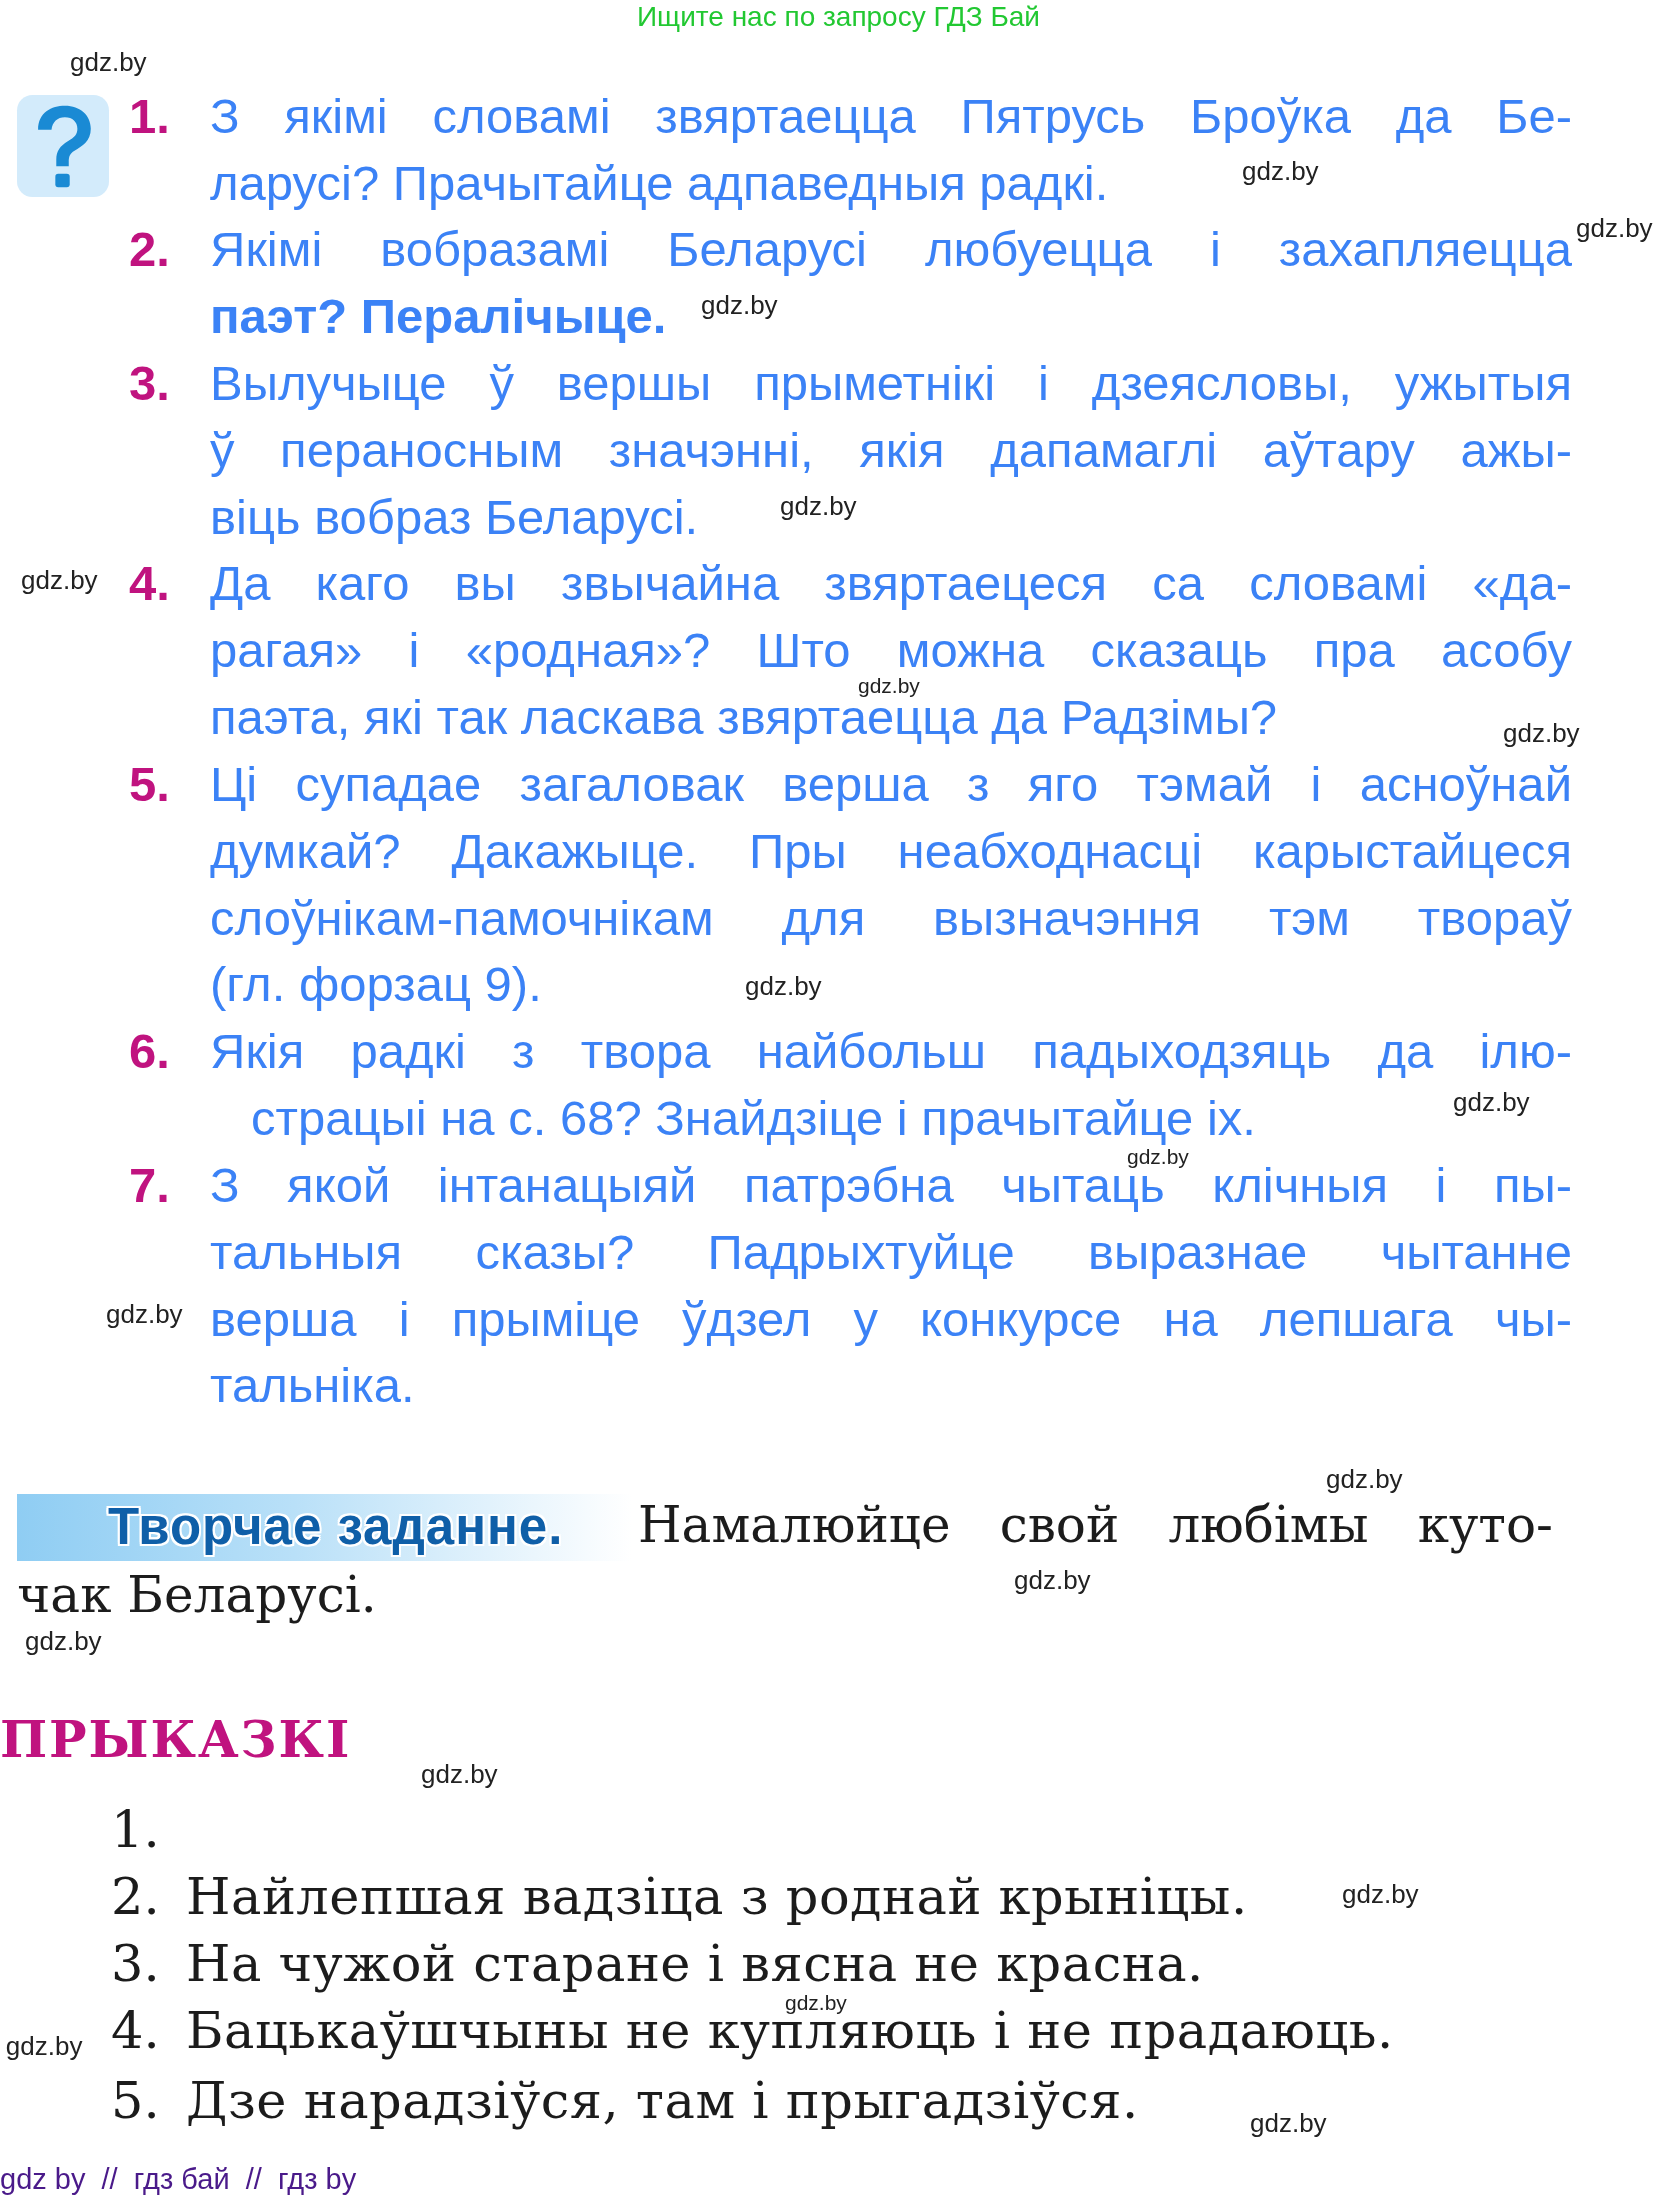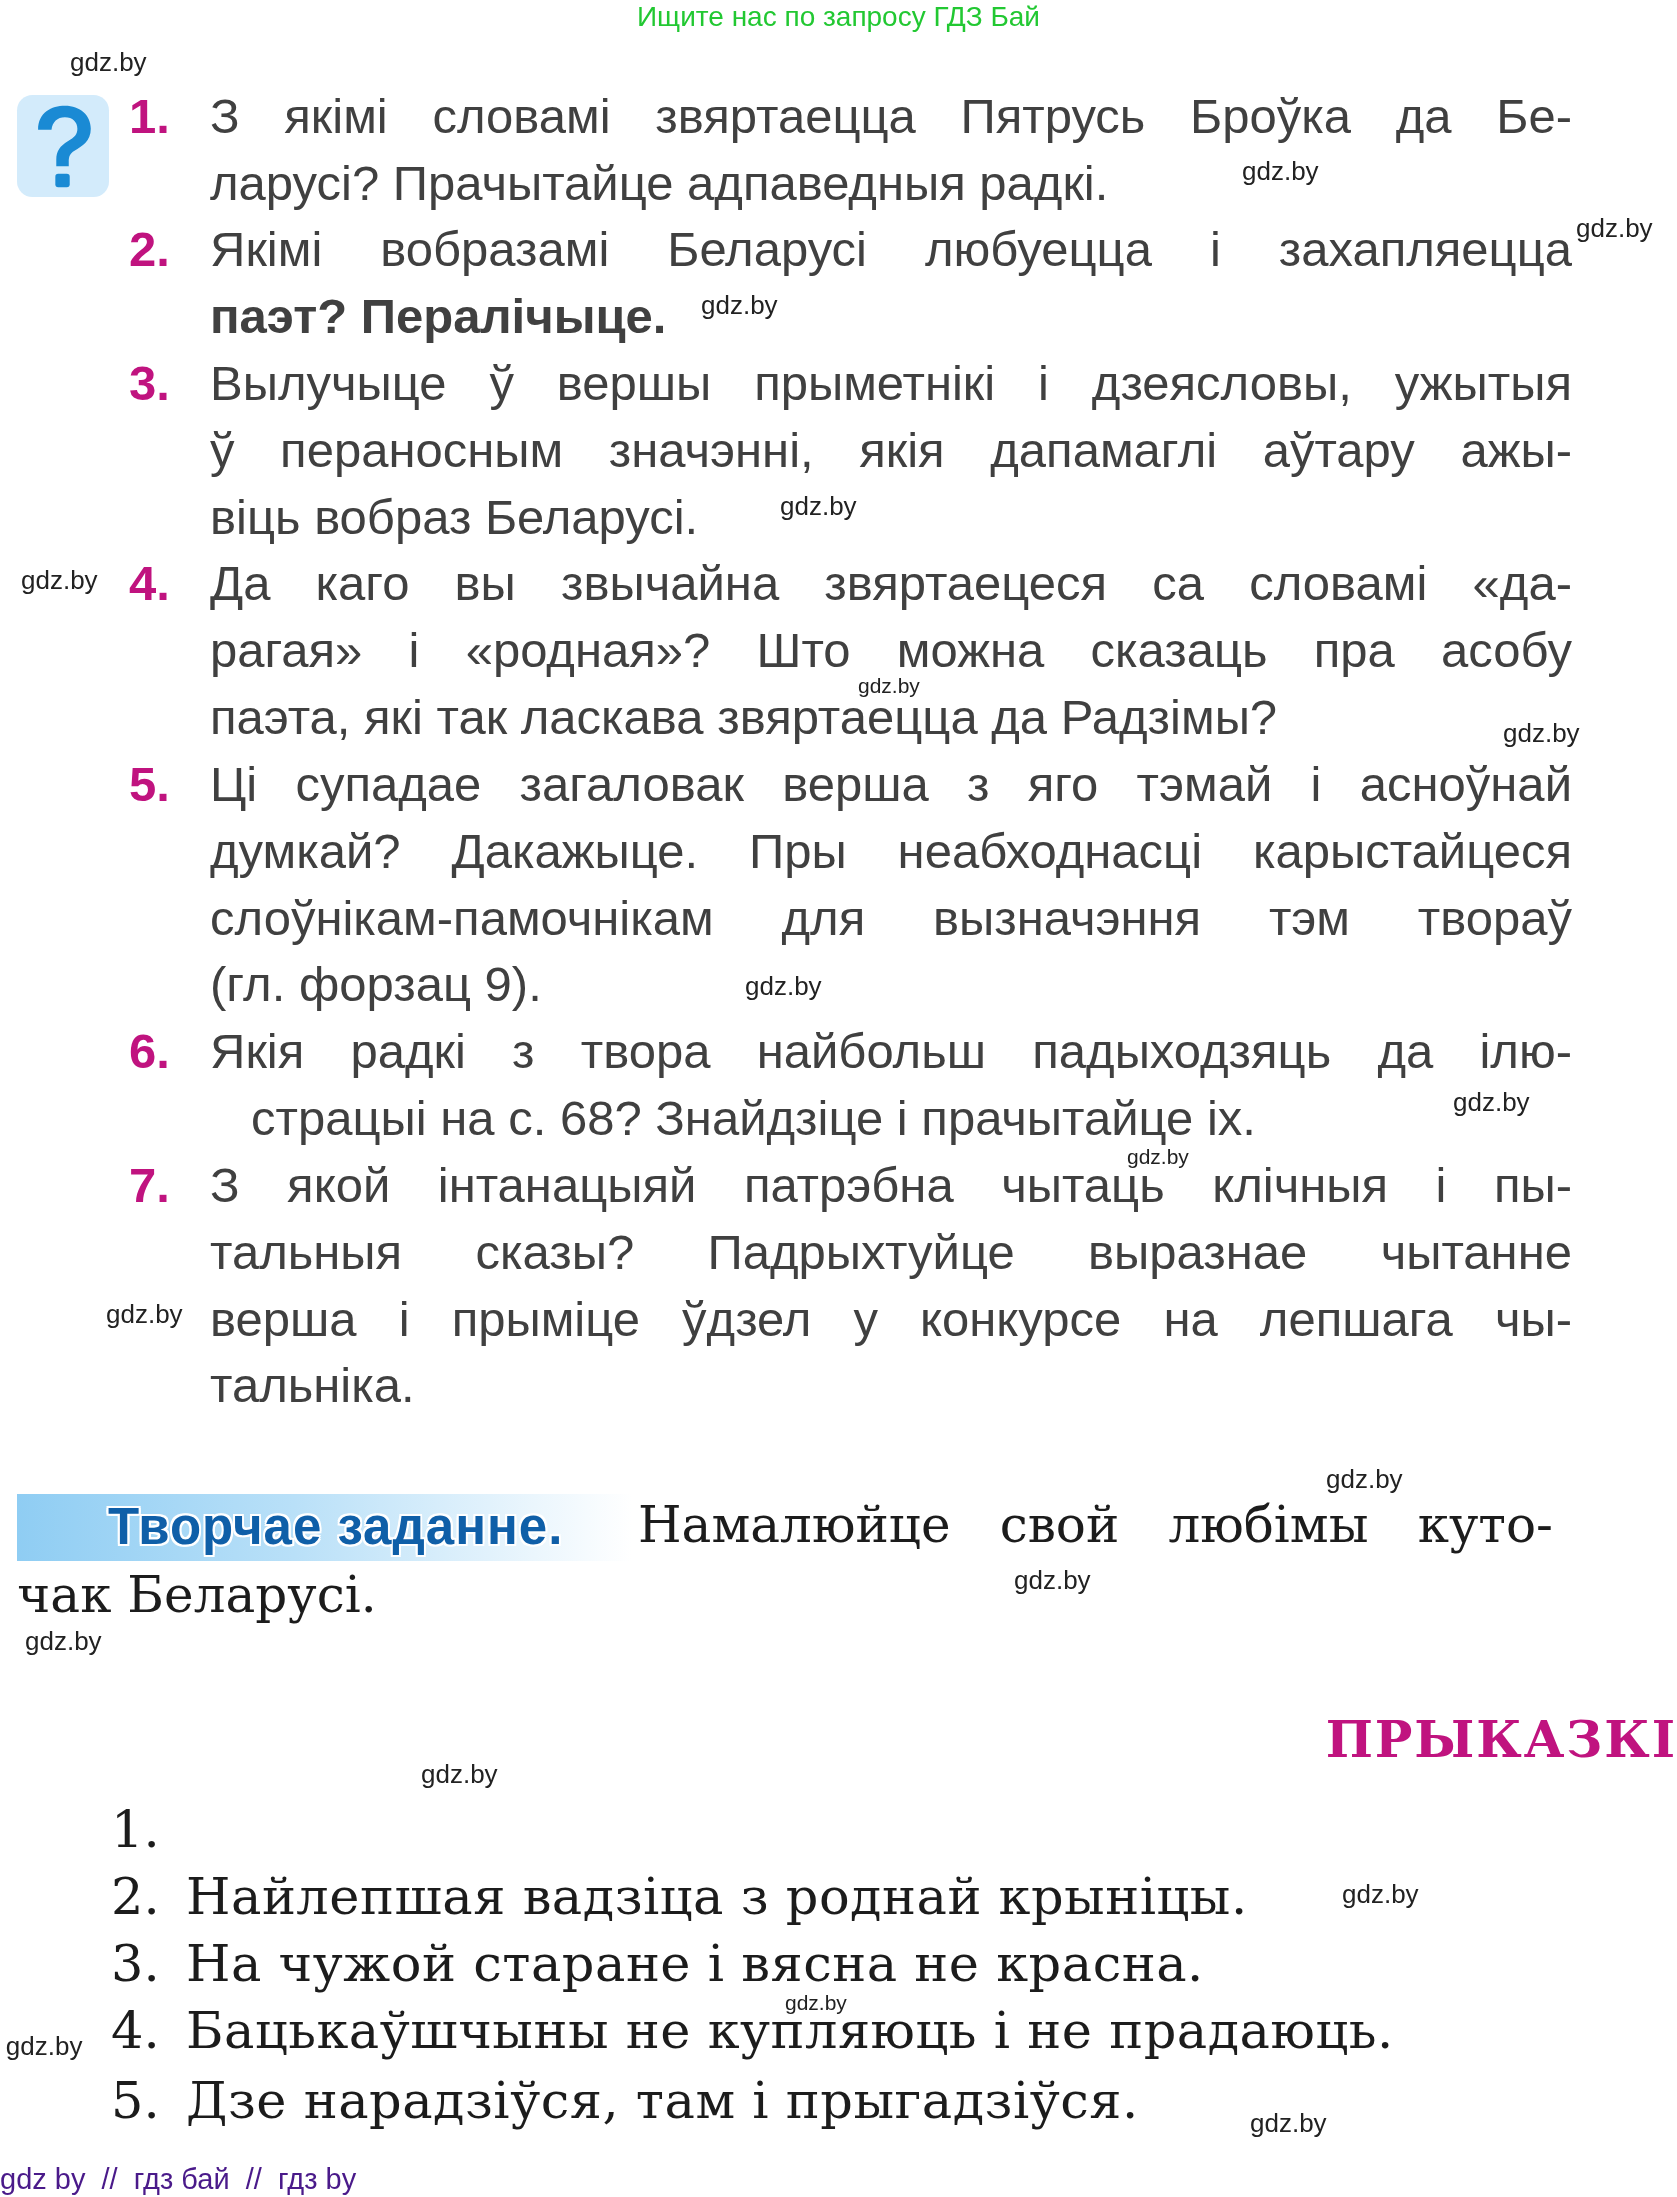--- a/index.html
+++ b/index.html
@@ -60,21 +60,21 @@
     line-height: 67px;
     color: #c0137f;
   }
   .task-line {
     position: absolute;
     left: 210px;
     width: 1362px;
     font-family: "Liberation Sans", sans-serif;
     font-size: 49px;
     line-height: 67px;
-    color: #404040;
+    color: #3b82f6;
     white-space: nowrap;
     text-align: justify;
     text-align-last: justify;
   }
   .task-line.last {
     text-align-last: left;
   }
 
   .creative-bar {
     left: 17.3px;
@@ -103,21 +103,21 @@
     font-size: 50px;
     line-height: 69px;
     color: #1c1c1c;
     white-space: nowrap;
   }
 
   .proverbs-title {
     left: 0;
     width: 1677px;
     top: 1708px;
-    text-align: right;
+    text-align: left;
     font-family: "DejaVu Serif", "Liberation Serif", serif;
     font-weight: bold;
     font-size: 50px;
     line-height: 63px;
     color: #c0137f;
     letter-spacing: 1.9px;
   }
   .proverb {
     left: 0;
     width: 1677px;

